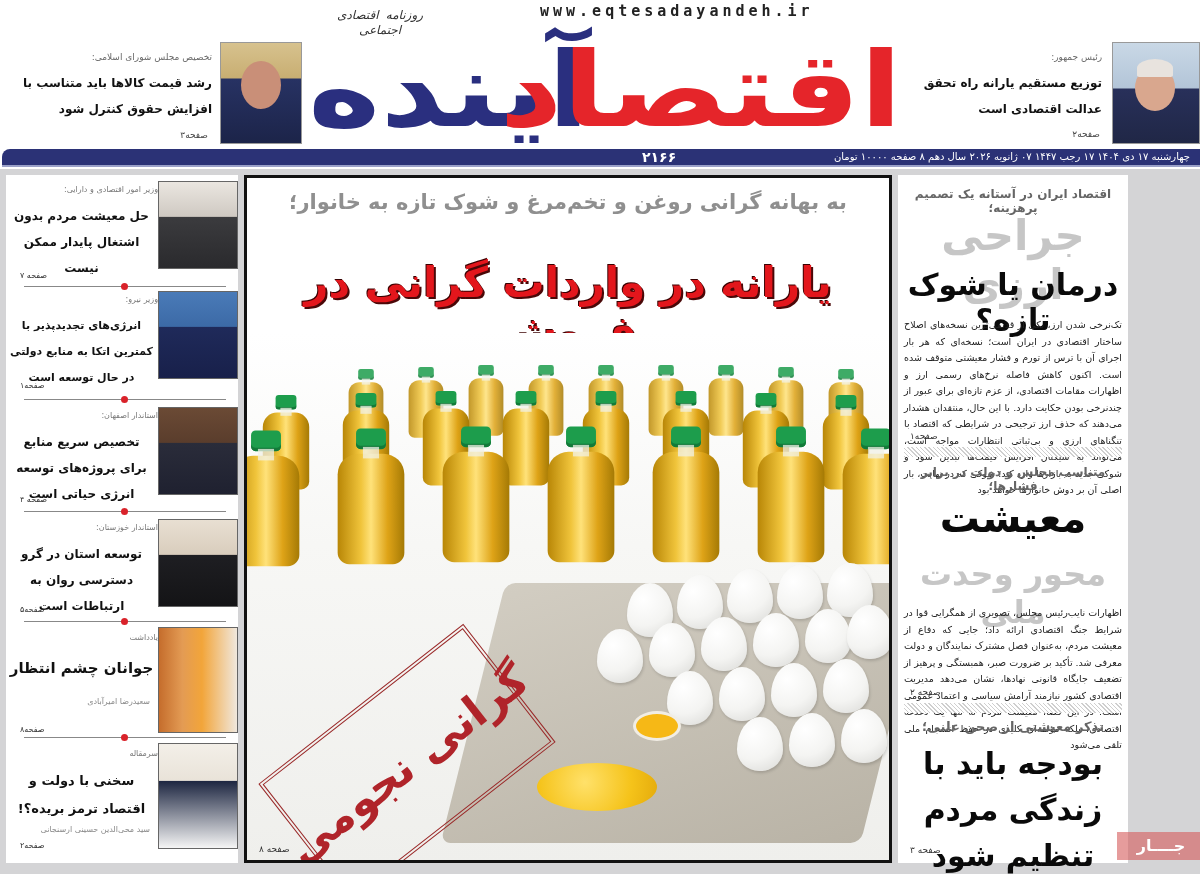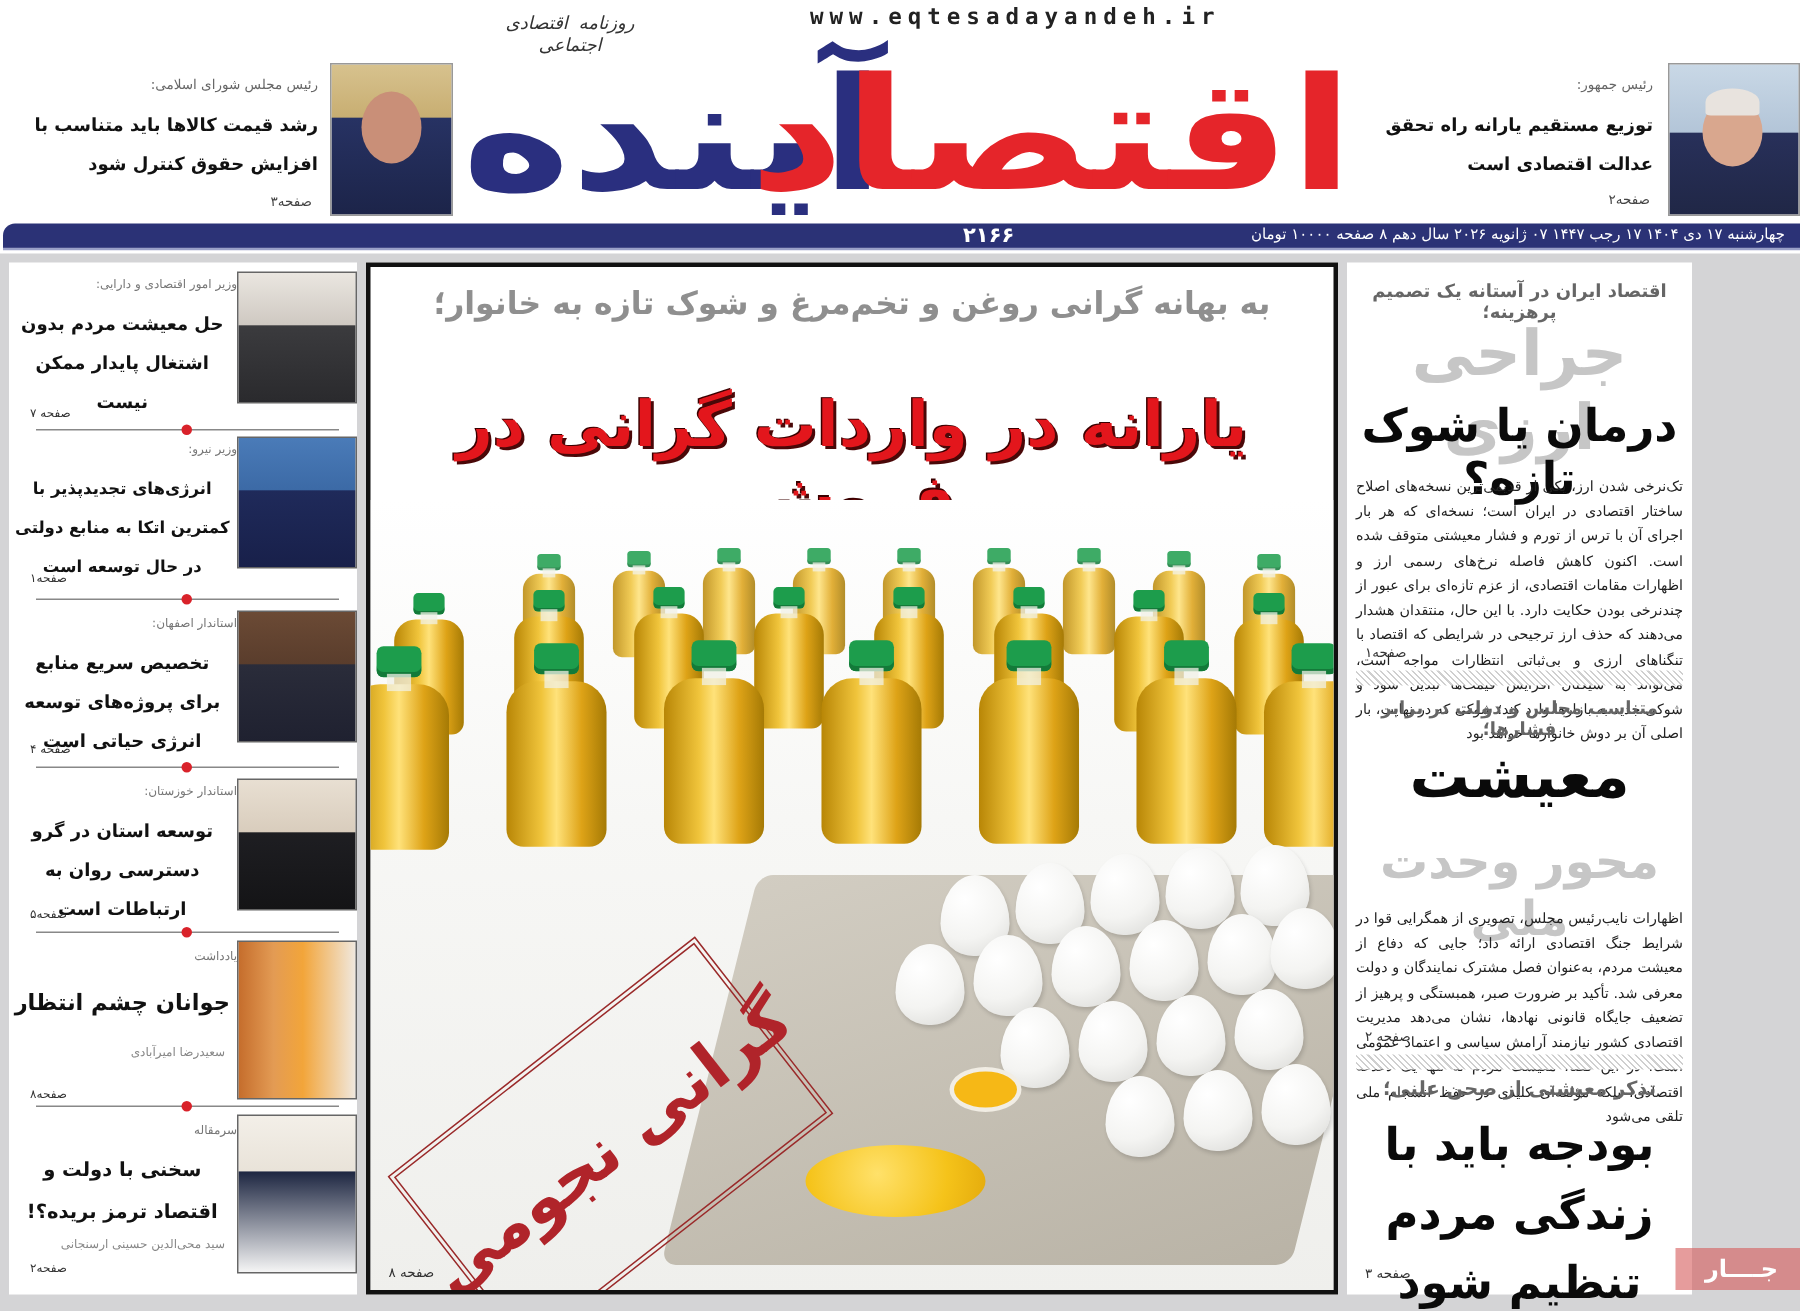--- a/index.html
+++ b/index.html
@@ -111,21 +111,21 @@
     </div>
     <div class="kicker">رئیس جمهور:</div>
     <div class="headline">توزیع مستقیم یارانه راه تحقق عدالت اقتصادی است</div>
     <div class="page">صفحه۲</div>
   </div>
 
   <div class="side-story story-left">
     <div class="photo">
       <div class="face" style="left:20px;top:18px;width:40px;height:48px;background:#c98f78;"></div>
     </div>
-    <div class="kicker">رئیس مجلس شورای اسلامی:</div>
+    <div class="kicker">تخصیص مجلس شورای اسلامی:</div>
     <div class="headline">رشد قیمت کالاها باید متناسب با افزایش حقوق کنترل شود</div>
     <div class="page">صفحه۳</div>
   </div>
 </div>
 
 <div class="datebar">
   <div class="date-text">چهارشنبه   ۱۷ دی ۱۴۰۴   ۱۷ رجب ۱۴۴۷   ۰۷ ژانویه ۲۰۲۶   سال دهم   ۸ صفحه   ۱۰۰۰۰ تومان</div>
   <div class="issue">۲۱۶۶</div>
 </div>
 

